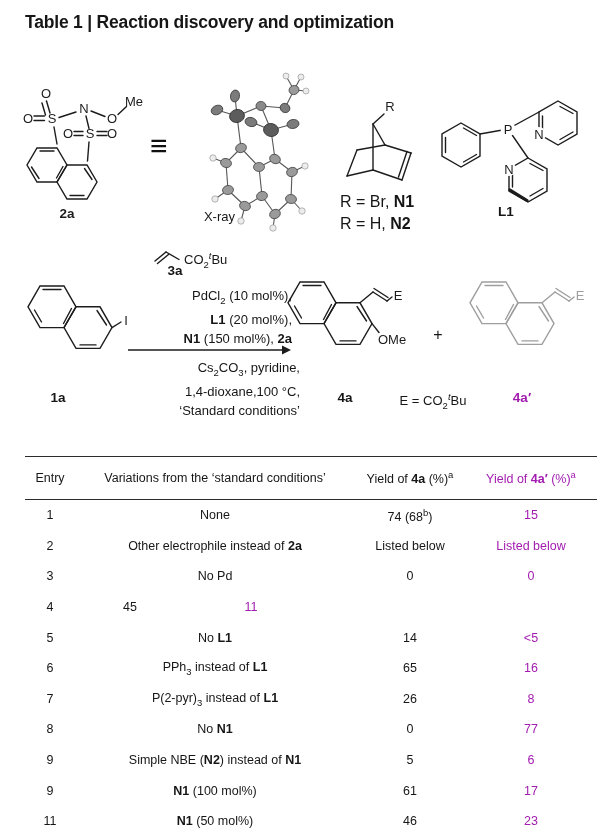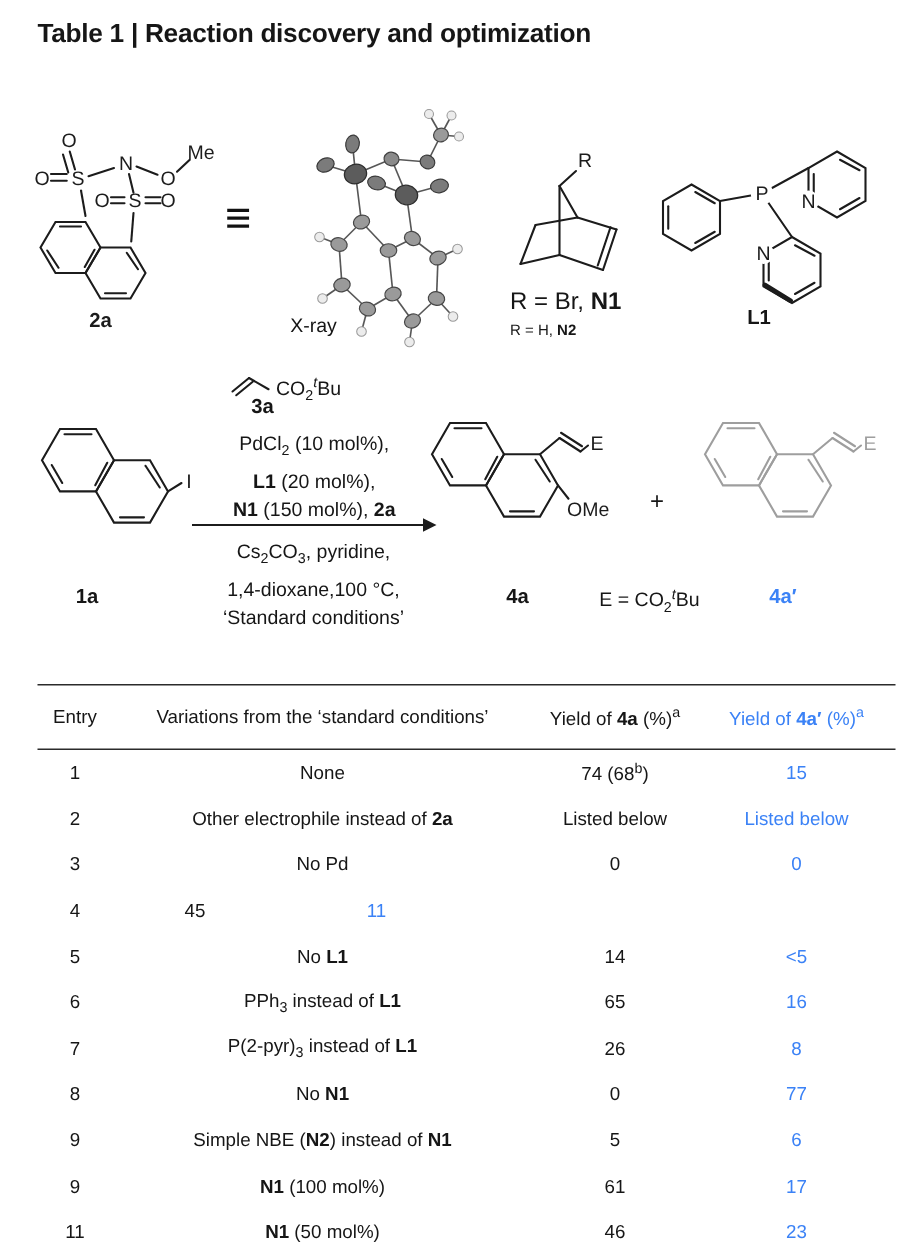--- a/index.html
+++ b/index.html
@@ -14,23 +14,23 @@
   svg.sk.gray line, svg.sk.gray polygon.ring{stroke:#9e9e9e;}
   svg.sk.gray text{fill:#9e9e9e;}
   svg.sk .thick{stroke-width:3.2;}
   
   svg.ortep line{stroke:#575757;stroke-width:1.1;}
   svg.ortep ellipse.c{fill:#9a9a9a;stroke:#474747;stroke-width:0.8;}
   svg.ortep ellipse.s{fill:#5c5c5c;stroke:#2e2e2e;stroke-width:0.8;}
   svg.ortep ellipse.o{fill:#7b7b7b;stroke:#3a3a3a;stroke-width:0.8;}
   svg.ortep ellipse.n{fill:#8a8a8a;stroke:#424242;stroke-width:0.8;}
   svg.ortep circle.h{fill:#ececec;stroke:#9a9a9a;stroke-width:0.7;}
-  .schemetext{font-size:13px;text-align:center;line-height:19px;}
+  .schemetext{font-size:13px;text-align:right;line-height:19px;}
   .blab{font-weight:700;font-size:13.5px;text-align:center;}
-  .graytxt{color:#3b82f6;}
+  .graytxt{color:#a21caf;}
   #equiv{font-size:30px;line-height:30px;color:#111;}
   sub{font-size:9.5px;}
   sup{font-size:9.5px;}
   
   #tbl{left:25px;top:427px;width:572px;font-size:12.5px;margin-top:29px;}
   .thead{display:flex;align-items:center;height:42px;border-top:1.5px solid #2b2b2b;border-bottom:1.5px solid #2b2b2b;}
   .trow{display:flex;align-items:center;height:30.6px;}
   .c{text-align:center;}
   .c1{width:50px;}.c2{width:280px;}.c3{width:110px;}.c4{width:132px;}
 </style>
@@ -144,21 +144,21 @@
   <line x1="52" y1="49" x2="78" y2="57"></line>
   <line x1="78" y1="57" x2="69" y2="84"></line>
   <line x1="74" y1="55.5" x2="65.5" y2="81"></line>
   <line x1="69" y1="84" x2="40" y2="74"></line>
   <line x1="52" y1="49" x2="24" y2="54"></line>
   <line x1="24" y1="54" x2="14" y2="80"></line>
   <line x1="14" y1="80" x2="40" y2="74"></line>
   <text x="57" y="15" text-anchor="middle">R</text>
 </svg>
 <div class="abs" style="left:340px;top:193px;width:110px;font-size:16px;">R = Br, <b>N1</b></div>
-<div class="abs" style="left:340px;top:215px;width:110px;font-size:10px;">R = H, <b>N2</b></div>
+<div class="abs" style="left:340px;top:215px;width:110px;font-size:16px;">R = H, <b>N2</b></div>
 
 <svg class="sk abs" style="left:423px;top:85px;" width="182" height="122" viewBox="0 0 182 122">
   <polygon class="ring" points="38,38 57,49 57,71 38,82 19,71 19,49"></polygon>
   <line x1="40.5" y1="43" x2="53.5" y2="50.5"></line>
     <line x1="53.5" y1="69.5" x2="40.5" y2="77"></line>
     <line x1="22.5" y1="67.5" x2="22.5" y2="52.5"></line>
   <polygon class="ring" points="135,16 154,27 154,49 135,60 116,49 116,27"></polygon>
   <line x1="137" y1="21.5" x2="150" y2="28.5"></line>
     <line x1="150" y1="47" x2="137" y2="54.5"></line>
     <line x1="119.5" y1="44.5" x2="119.5" y2="31"></line>

